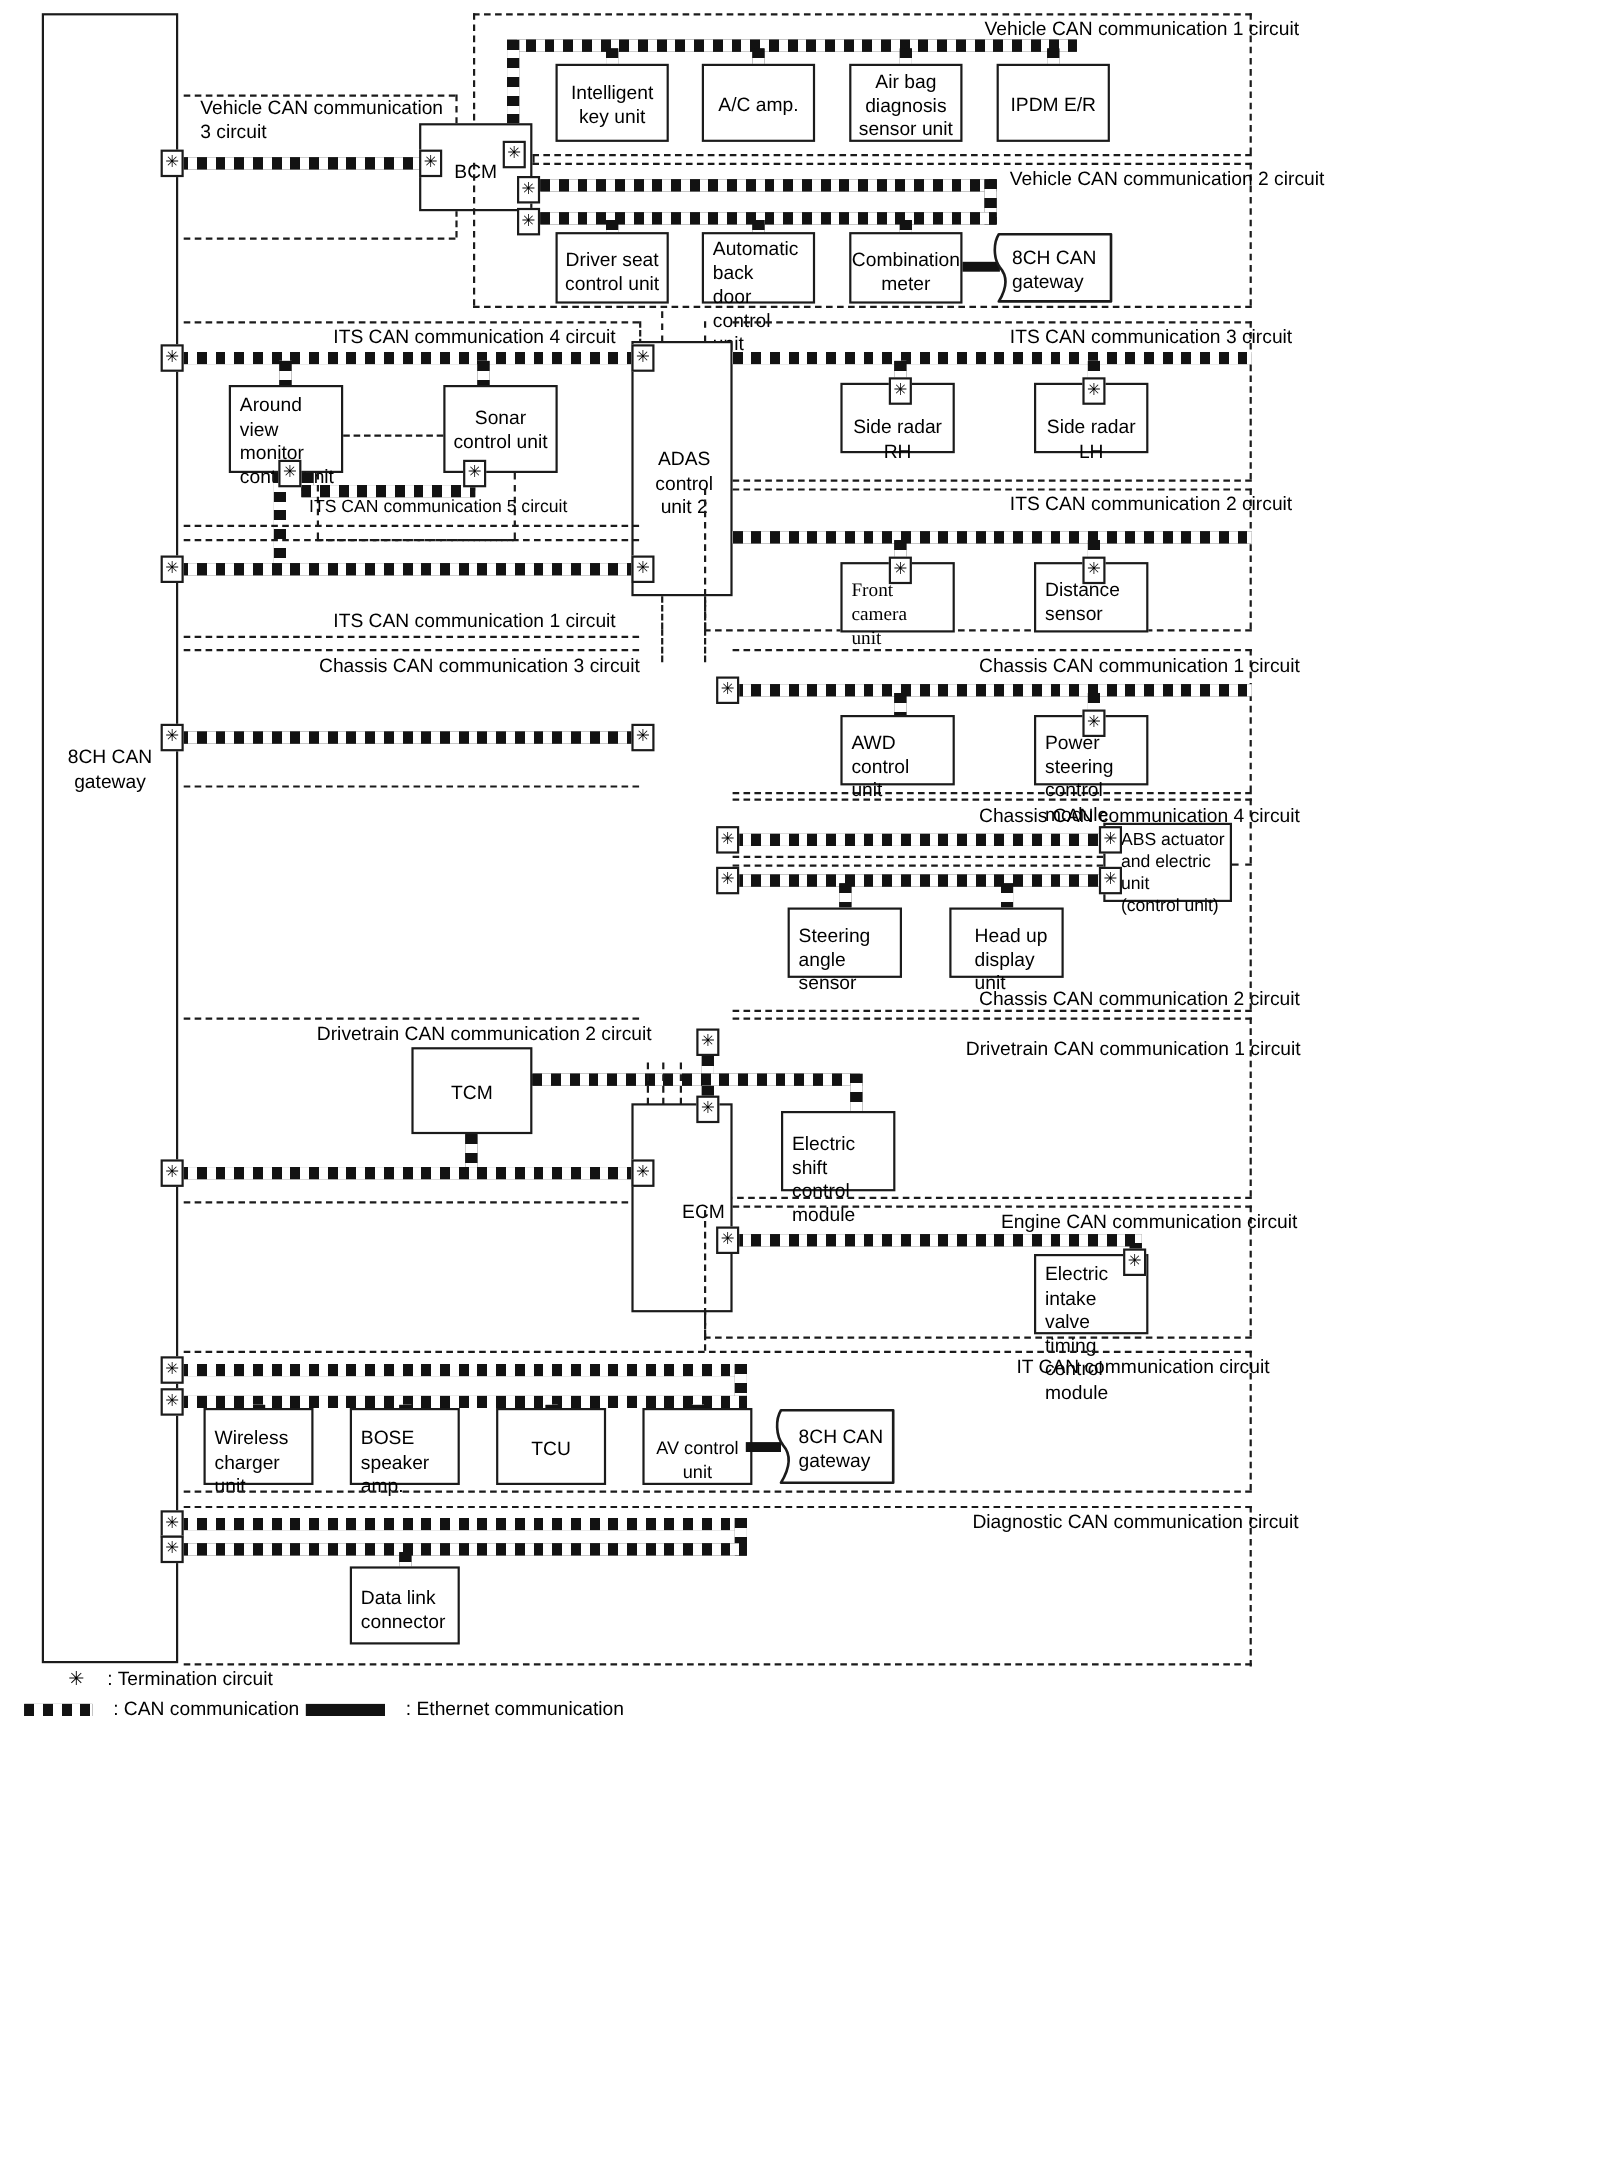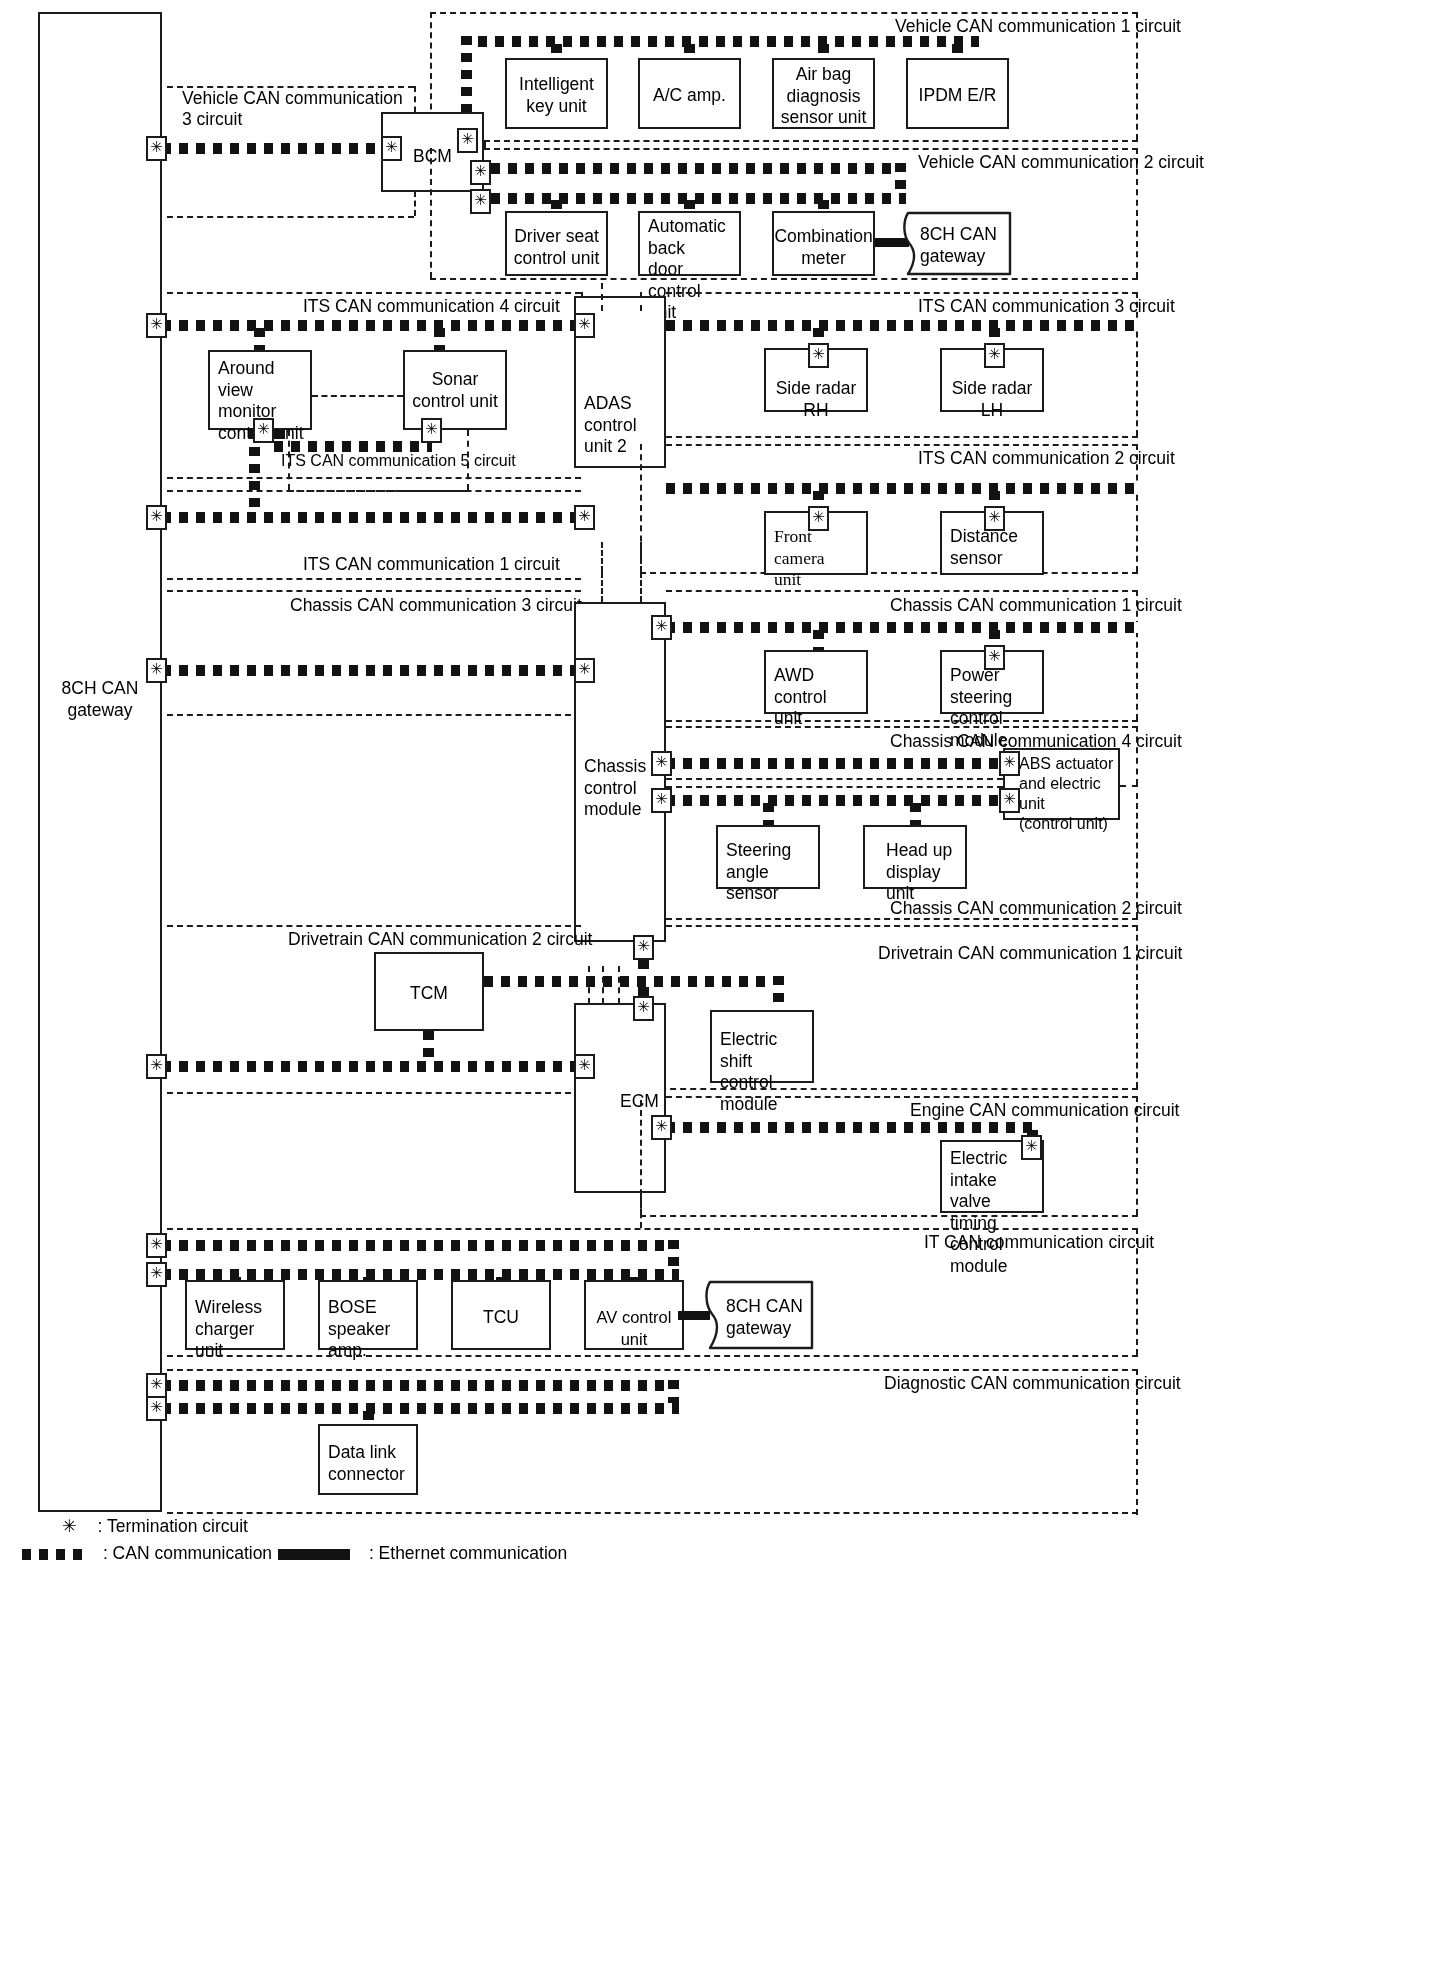--- a/index.html
+++ b/index.html
@@ -169,21 +169,21 @@
     <div class="lbl" style="top:6px;white-space:pre-line;">Around view
 monitor
 control unit</div>
   </div>
   <div class="box center" style="left:403px;top:350px;width:104px;height:80px;">
     <div class="lbl" style="top:17px;white-space:pre-line;">Sonar
 control unit</div>
   </div>
   <div class="dash-h thin" style="left:312px;top:395px;width:91px;"></div>
 
-  <div class="box" style="left:574px;top:296px;width:92px;height:172px;">
+  <div class="box" style="left:574px;top:310px;width:92px;height:232px;text-align:center;">
     <div class="lbl" style="top:95px;white-space:pre-line;">ADAS
 control unit 2</div>
   </div>
 
   <div class="term" style="left:253px;top:418px;">
       <span>✳</span>
     </div>
   <div class="term" style="left:421px;top:418px;">
       <span>✳</span>
     </div>
@@ -263,25 +263,20 @@
   <div class="circ-label" style="left:290px;top:595px;">Chassis CAN communication 3 circuit</div>
   <div class="can-h" style="left:162px;top:665px;width:421px;"></div>
   <div class="term" style="left:146px;top:658px;">
       <span>✳</span>
     </div>
   <div class="term" style="left:574px;top:658px;">
       <span>✳</span>
     </div>
   <div class="dash-h" style="left:167px;top:714px;width:414px;"></div>
 
-  <div class="box" style="left:574px;top:602px;width:92px;height:340px;">
-    <div class="lbl" style="top:152px;white-space:pre-line;">Chassis
-control
-module</div>
-  </div>
   <div class="dash-v thin" style="left:601px;top:572px;height:30px;"></div>
   <div class="dash-v thin" style="left:640px;top:572px;height:30px;"></div>
 
   <div class="dash-h" style="left:666px;top:590px;width:472px;"></div>
   <div class="dash-v" style="left:1136px;top:590px;height:130px;"></div>
   <div class="dash-h" style="left:666px;top:720px;width:472px;"></div>
   <div class="circ-label" style="left:890px;top:595px;">Chassis CAN communication 1 circuit</div>
   <div class="can-h" style="left:666px;top:622px;width:472px;"></div>
   <div class="term" style="left:651px;top:615px;">
       <span>✳</span>

